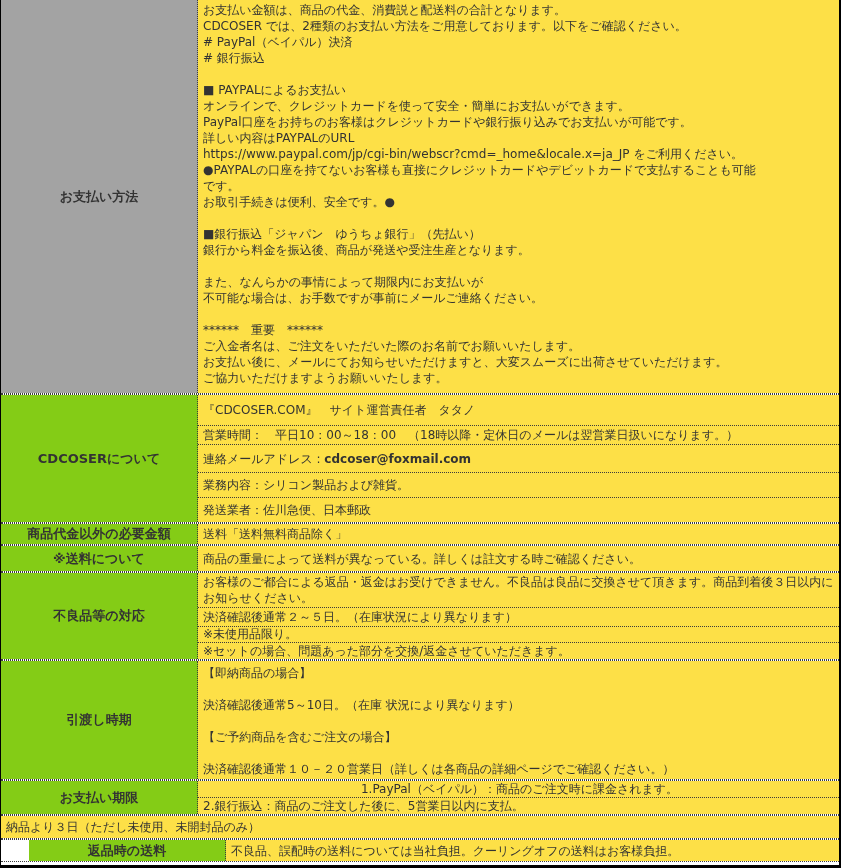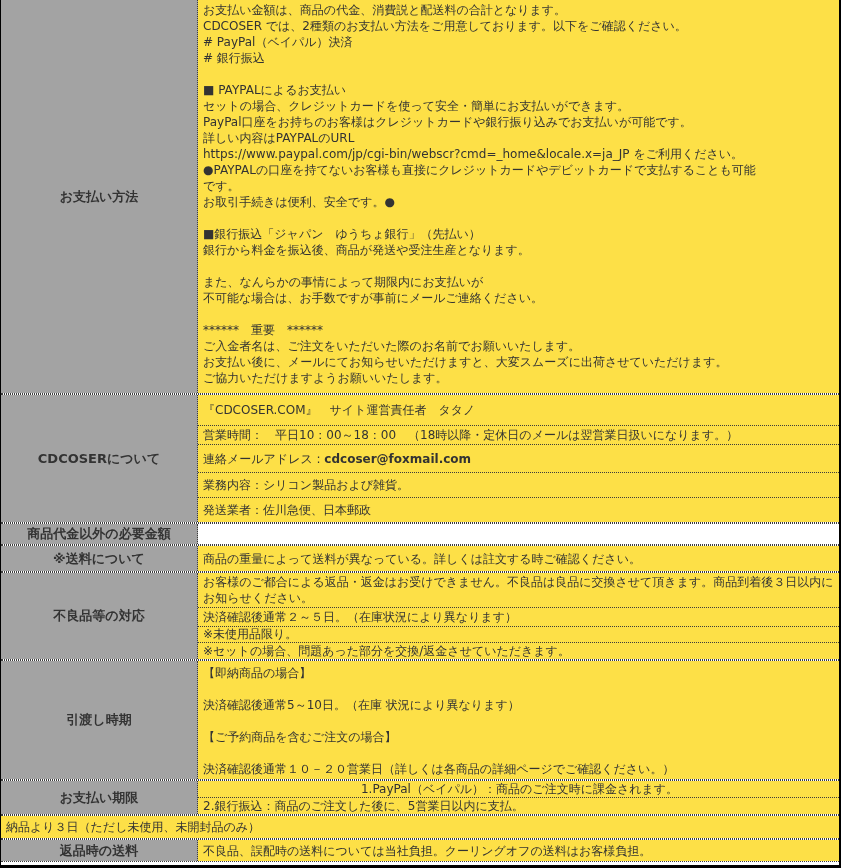--- a/index.html
+++ b/index.html
@@ -27,21 +27,21 @@
   .label-cell {
     flex:0 0 197px;
     width:197px;
     display:flex;
     align-items:center;
     justify-content:center;
     text-align:center;
     font-weight:bold;
     font-size:13px;
     color:#333333;
-    background:#a3a3a3;
+    background:#84cc16;
     border-right:1px dotted #3c3c3c;
     padding:2px 4px;
     line-height:16px;
   }
   .section.white-label .label-cell { background:#a3a3a3; }
   .content-cell {
     flex:1 1 auto;
     background:#fde047;
     min-width:0;
     display:flex;
@@ -74,21 +74,21 @@
   <div class="section white-label" style="min-height:394px;">
     <div class="label-cell">お支払い方法</div>
     <div class="content-cell">
       <div class="text-block">
         <div class="line">お支払い金額は、商品の代金、消費説と配送料の合計となります。</div>
         <div class="line">CDCOSER では、2種類のお支払い方法をご用意しております。以下をご確認ください。</div>
         <div class="line"># PayPal（ベイパル）決済</div>
         <div class="line"># 銀行振込</div>
         <div class="line"></div>
         <div class="line">■ PAYPALによるお支払い</div>
-        <div class="line">セットの場合、クレジットカードを使って安全・簡単にお支払いができます。</div>
+        <div class="line">オンラインで、クレジットカードを使って安全・簡単にお支払いができます。</div>
         <div class="line">PayPal口座をお持ちのお客様はクレジットカードや銀行振り込みでお支払いが可能です。</div>
         <div class="line">詳しい内容はPAYPALのURL</div>
         <div class="line">https://www.paypal.com/jp/cgi-bin/webscr?cmd=_home&amp;locale.x=ja_JP をご利用ください。</div>
         <div class="line">●PAYPALの口座を持てないお客様も直接にクレジットカードやデビットカードで支払することも可能</div>
         <div class="line">です。</div>
         <div class="line">お取引手続きは便利、安全です。●</div>
         <div class="line"></div>
         <div class="line">■銀行振込「ジャパン　ゆうちょ銀行」（先払い）</div>
         <div class="line">銀行から料金を振込後、商品が発送や受注生産となります。</div>
         <div class="line"></div>
@@ -119,20 +119,25 @@
         <div class="line">業務内容：シリコン製品および雑貨。</div>
       </div>
       <div class="row" style="min-height:24px;">
         <div class="line">発送業者：佐川急便、日本郵政</div>
       </div>
     </div>
   </div>
 
   <div class="section" style="min-height:21px;">
     <div class="label-cell">商品代金以外の必要金額</div>
+    <div class="content-cell">
+      <div class="row" style="min-height:19px;">
+        <div class="line">送料「送料無料商品除く」</div>
+      </div>
+    </div>
   </div>
 
   <div class="section" style="min-height:27px;">
     <div class="label-cell">※送料について</div>
     <div class="content-cell">
       <div class="row" style="min-height:25px;">
         <div class="line">商品の重量によって送料が異なっている。詳しくは註文する時ご確認ください。</div>
       </div>
     </div>
   </div>
@@ -183,21 +188,21 @@
   </div>
 
   <div class="section" style="min-height:24px;">
     <div class="content-cell">
       <div class="row" style="min-height:22px;">
         <div class="line">納品より３日（ただし未使用、未開封品のみ）</div>
       </div>
     </div>
   </div>
 
-  <div class="section" style="min-height:23px;">
+  <div class="section" style="min-height:23px;padding-left:28px;">
     <div class="label-cell">返品時の送料</div>
     <div class="content-cell">
       <div class="row" style="min-height:21px;">
         <div class="line">不良品、誤配時の送料については当社負担。クーリングオフの送料はお客様負担。</div>
       </div>
     </div>
   </div>
 
 </div>
 

